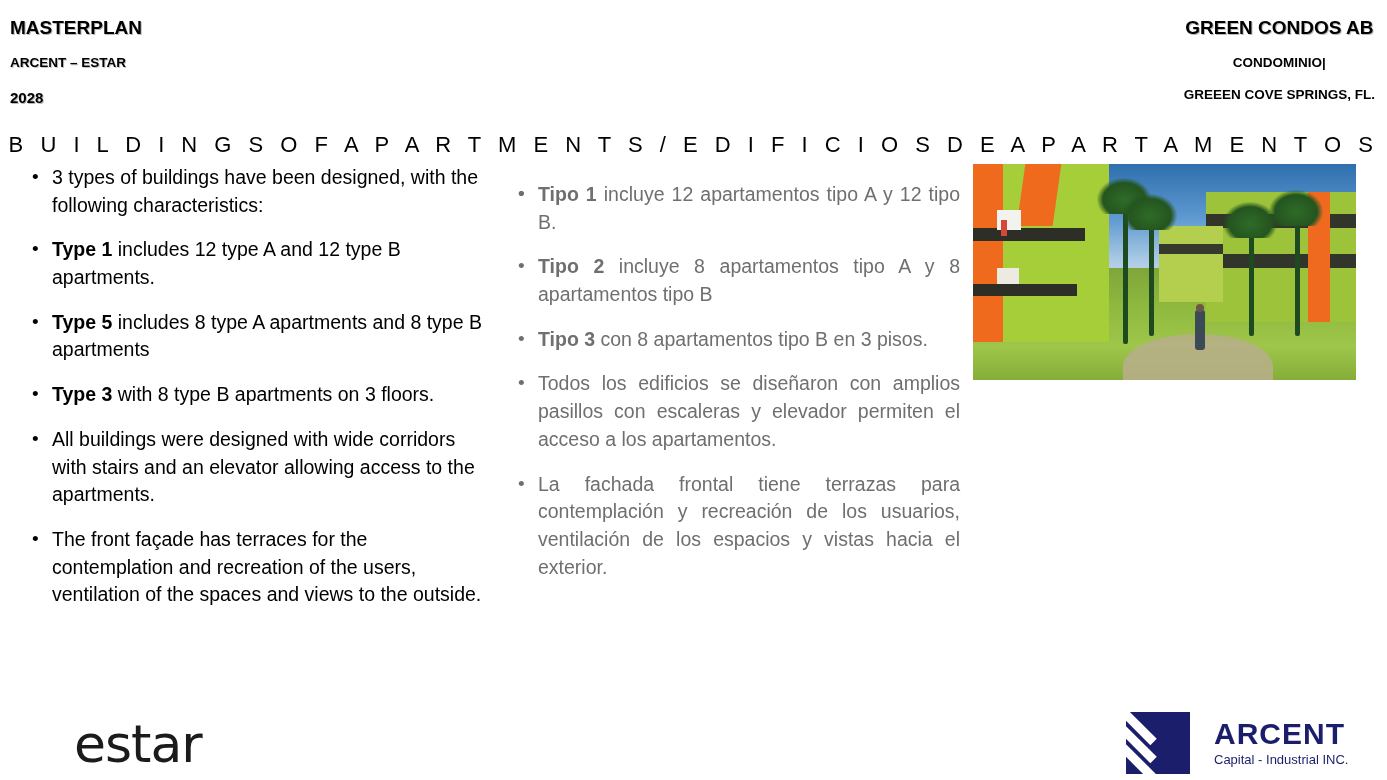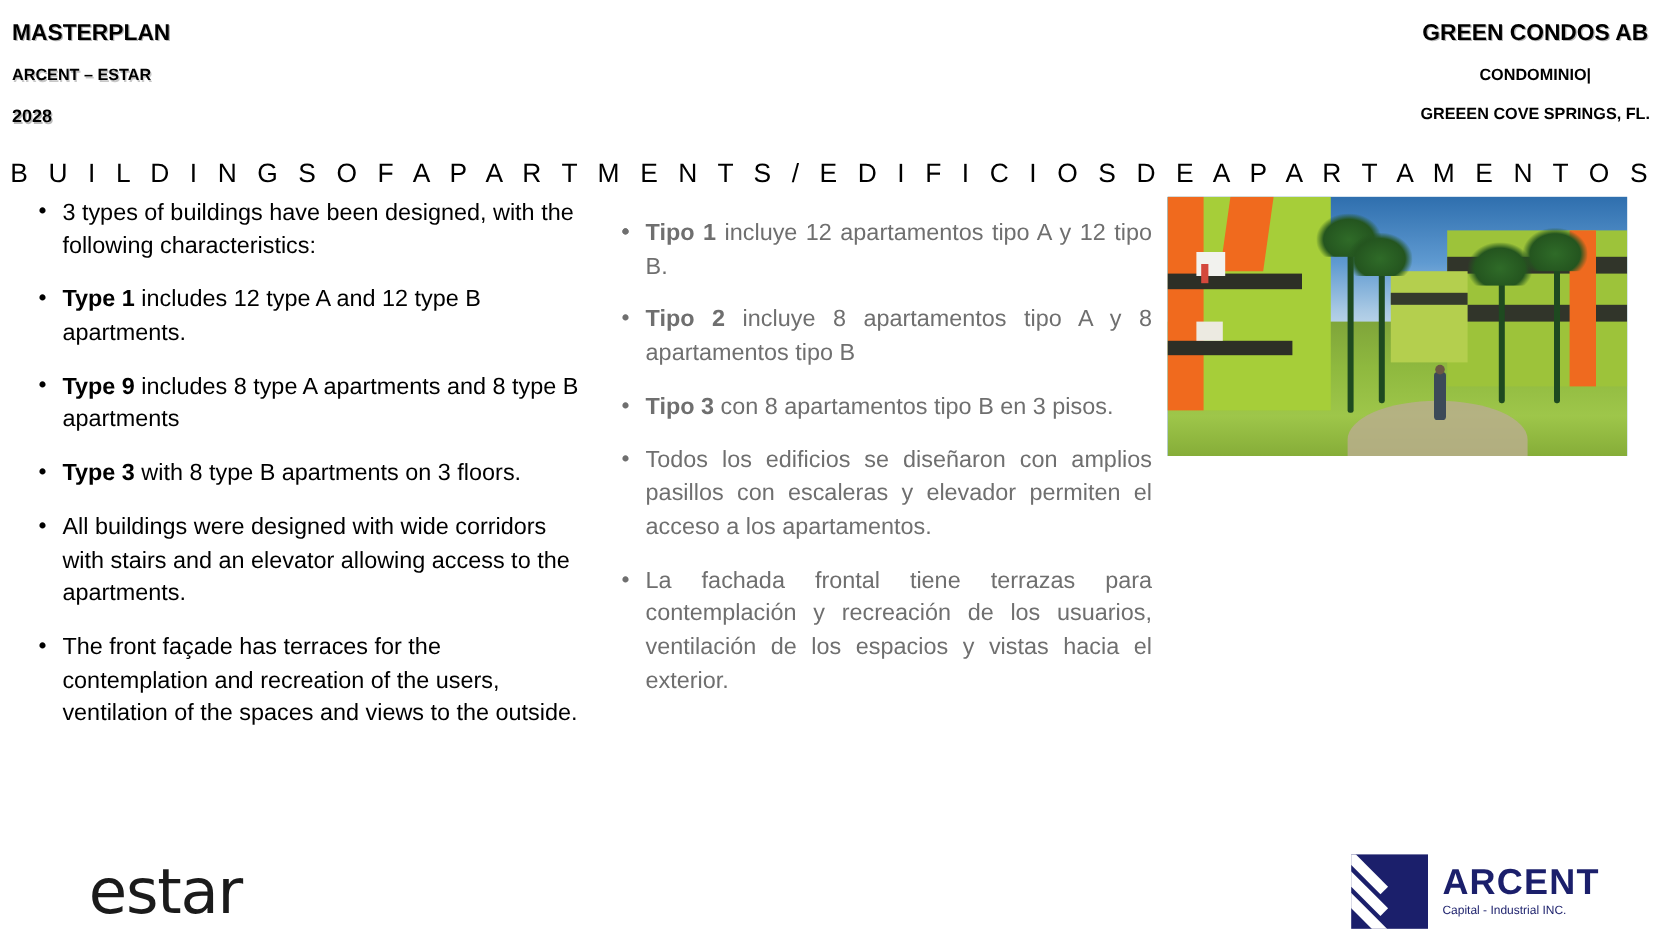--- a/index.html
+++ b/index.html
@@ -293,34 +293,34 @@
   .arcent-mark .sl {
     position: absolute;
     background: #ffffff;
     width: 44px;
     height: 9px;
     transform: rotate(45deg);
   }
   .arcent-text {
     flex: 1;
     background: #ffffff;
-    padding-left: 12px;
+    padding-left: 24px;
     display: flex;
     flex-direction: column;
     justify-content: center;
   }
   .arcent-name {
     font-size: 30px;
     font-weight: bold;
     color: #1b1f6b;
     letter-spacing: 1px;
     line-height: 1;
   }
   .arcent-sub {
-    font-size: 10px;
+    font-size: 13px;
     color: #1b1f6b;
     margin-top: 3px;
   }
 </style>
 </head>
 <body>
 
 <div class="header">
   <div class="hdr-left">
     <div class="hdr-masterplan">MASTERPLAN</div>
@@ -341,21 +341,21 @@
     <li>
       <span class="dot">•</span>
       <span class="b"></span><span>3 types of buildings have been designed, with the following characteristics:</span>
     </li>
     <li>
       <span class="dot">•</span>
       <span class="b">Type 1</span><span> includes 12 type A and 12 type B apartments.</span>
     </li>
     <li>
       <span class="dot">•</span>
-      <span class="b">Type 9</span><span> includes 8 type A apartments and 8 type B apartments</span>
+      <span class="b">Type 5</span><span> includes 8 type A apartments and 8 type B apartments</span>
     </li>
     <li>
       <span class="dot">•</span>
       <span class="b">Type 3</span><span> with 8 type B apartments on 3 floors.</span>
     </li>
     <li>
       <span class="dot">•</span>
       <span class="b"></span><span>All buildings were designed with wide corridors with stairs and an elevator allowing access to the apartments.</span>
     </li>
     <li>

